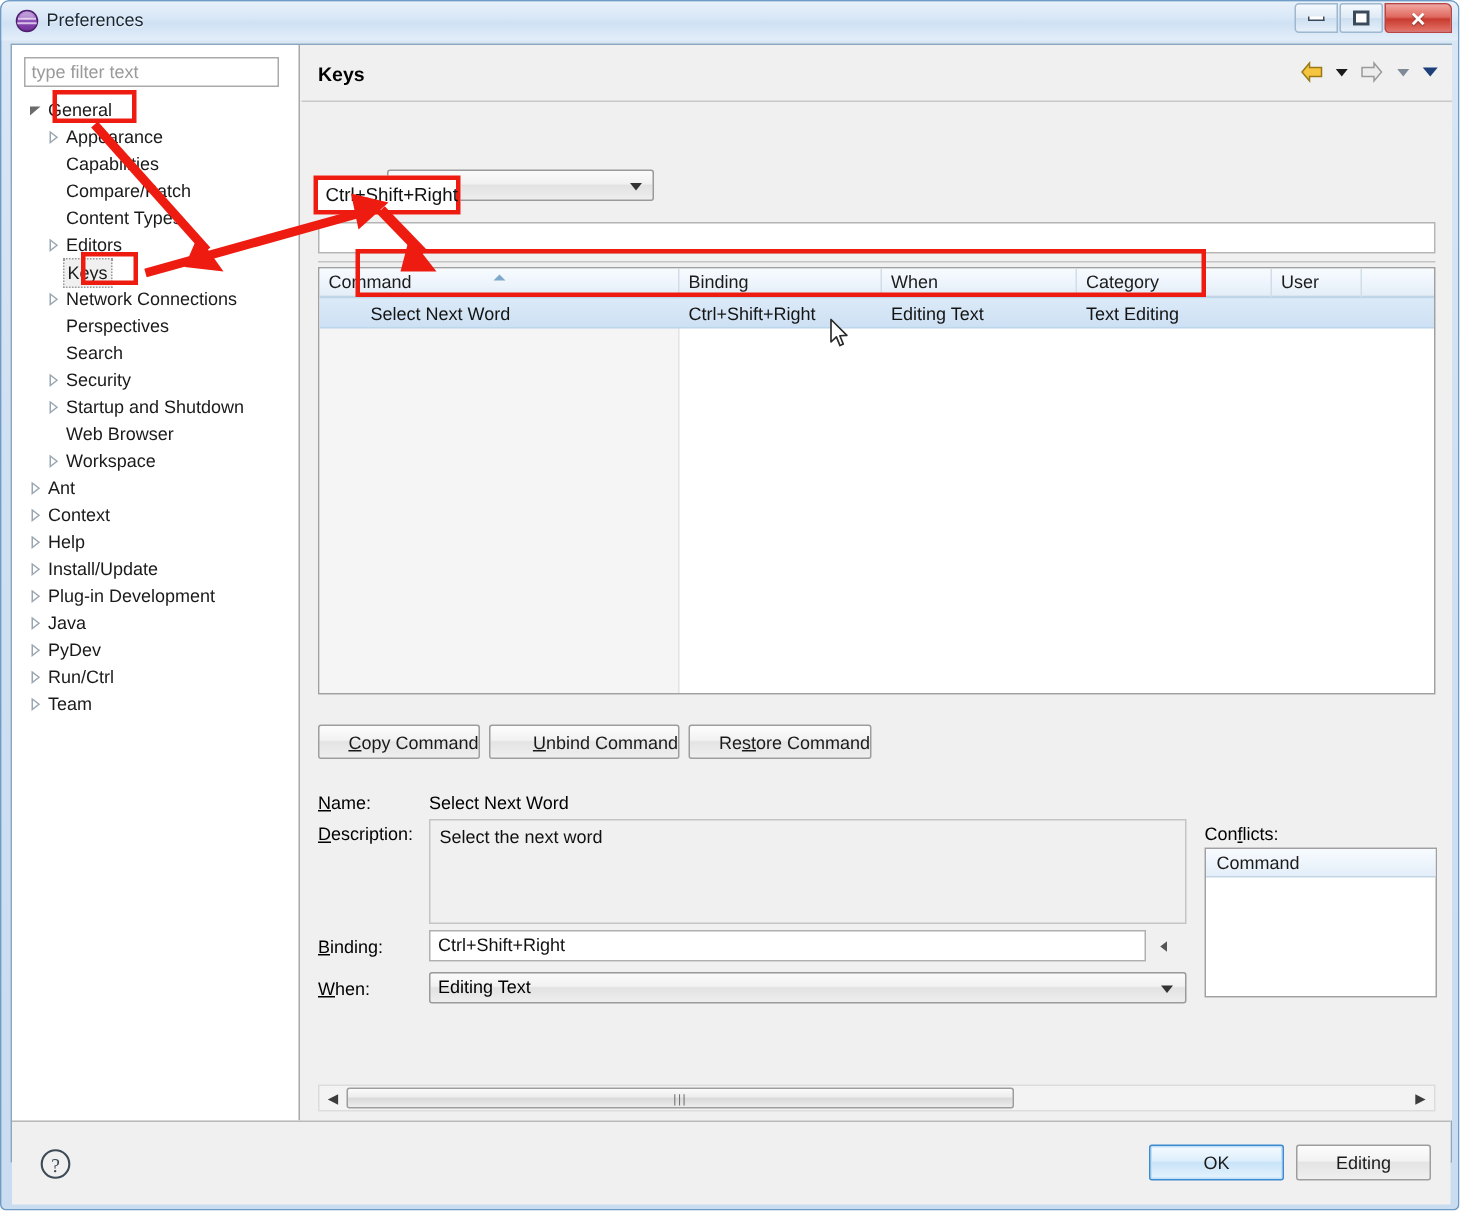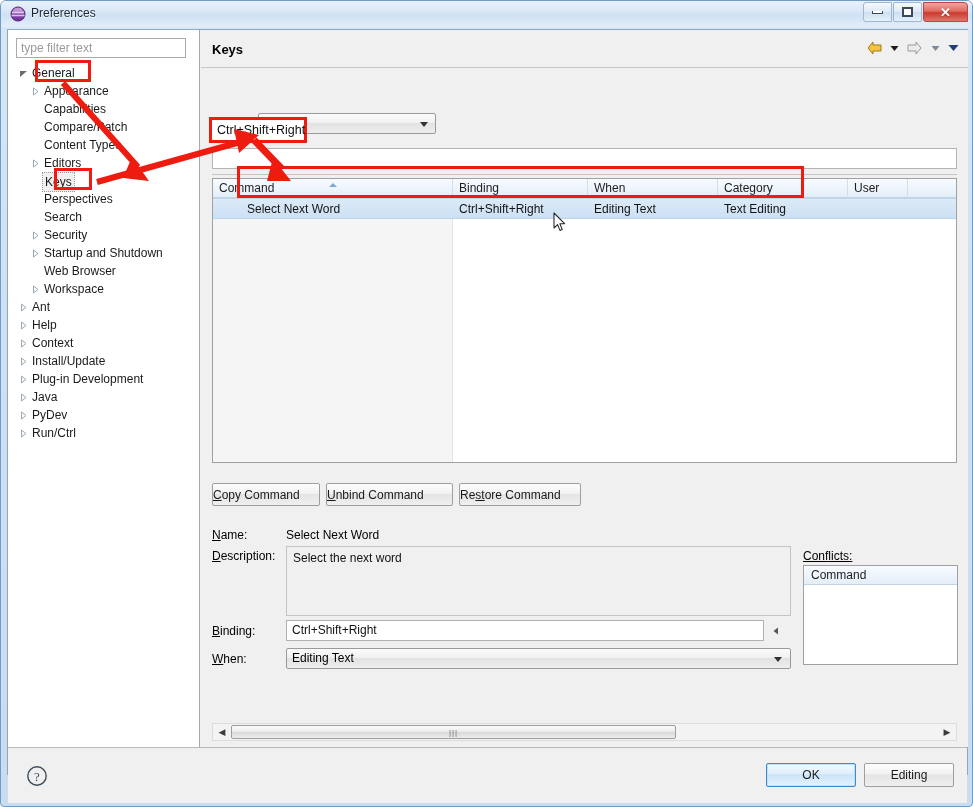--- a/index.html
+++ b/index.html
@@ -169,21 +169,21 @@
 
   
   #cursor { position: absolute; left: 352px; top: 182px; width: 13px; height: 20px; }
 
   
   .cbtn {
     position: absolute; top: 453px; height: 23px;
     border: 1px solid #9e9e9e; border-radius: 2px;
     background: linear-gradient(to bottom,#fdfdfd 0%, #f2f2f2 45%, #e4e4e4 50%, #efefef 100%);
     font-size: 12px; color: #1a1a1a;
-    display: flex; align-items: center; justify-content: flex-start;
+    display: flex; align-items: center; justify-content: flex-end;
   }
   #btn-copy { left: 11px; width: 108px; }
   #btn-unbind { left: 125px; width: 127px; }
   #btn-restore { left: 258px; width: 122px; }
   .mn { text-decoration: underline; }
 
   
   #lbl-name { position: absolute; left: 11px; top: 498px; font-size: 12px; color:#000; }
   #val-name { position: absolute; left: 85px; top: 498px; font-size: 12px; color:#000; }
   #lbl-desc { position: absolute; left: 11px; top: 519px; font-size: 12px; color:#000; }
@@ -209,21 +209,21 @@
     background: linear-gradient(to bottom,#fbfbfb 0%, #f1f1f1 45%, #e2e2e2 50%, #eeeeee 100%);
     font-size: 12px; color: #000; padding-left: 5px; line-height: 19px;
   }
   #when-combo .cb-arrow {
     position: absolute; right: 8px; top: 8px;
     width: 0; height: 0; border-left: 4px solid transparent;
     border-right: 4px solid transparent; border-top: 5px solid #333;
   }
 
   
-  #lbl-conflicts { position: absolute; left: 602px; top: 519px; font-size: 12px; color:#000;text-decoration:underline; }
+  #lbl-conflicts { position: absolute; left: 602px; top: 519px; font-size: 12px; color:#000; }
   #conflicts-box {
     position: absolute; left: 602px; top: 535px; width: 155px; height: 100px;
     border: 1px solid #a0a0a0; background: #ffffff; overflow: hidden;
   }
   #conflicts-head {
     position: absolute; left:0; top:0; width: 155px; height: 19px;
     background: linear-gradient(to bottom,#f7fbff 0%, #eef5fc 50%, #e3eef8 100%);
     border-bottom: 1px solid #c3d4e4;
     font-size: 12px; color:#1c1c1c; padding-left: 7px; line-height: 19px;
   }
@@ -348,20 +348,28 @@
               <svg width="9" height="9" viewBox="0 0 9 9">
                 <path d="M2.5 1 L7 4.5 L2.5 8 Z" fill="none" stroke="#9aa7b2" stroke-width="1"></path>
               </svg>
             </span>
             <span class="tlabel" style="left: 36px;">Editors</span>
           </div>
           <div class="tnode">
             <span class="tlabel" style="left: 36px; background: rgb(240, 240, 240); border: 1px dotted rgb(154, 154, 154); padding: 0px 2px; margin-left: -2px;">Keys</span>
           </div>
           <div class="tnode">
+            <span class="tarrow" style="left: 22px;">
+              <svg width="9" height="9" viewBox="0 0 9 9">
+                <path d="M2.5 1 L7 4.5 L2.5 8 Z" fill="none" stroke="#9aa7b2" stroke-width="1"></path>
+              </svg>
+            </span>
+            <span class="tlabel" style="left: 36px;">Network Connections</span>
+          </div>
+          <div class="tnode">
             <span class="tlabel" style="left: 36px;">Perspectives</span>
           </div>
           <div class="tnode">
             <span class="tlabel" style="left: 36px;">Search</span>
           </div>
           <div class="tnode">
             <span class="tarrow" style="left: 22px;">
               <svg width="9" height="9" viewBox="0 0 9 9">
                 <path d="M2.5 1 L7 4.5 L2.5 8 Z" fill="none" stroke="#9aa7b2" stroke-width="1"></path>
               </svg>
@@ -394,36 +402,36 @@
               </svg>
             </span>
             <span class="tlabel" style="left: 24px; text-align: right;">Ant</span>
           </div>
           <div class="tnode">
             <span class="tarrow" style="left: 10px;">
               <svg width="9" height="9" viewBox="0 0 9 9">
                 <path d="M2.5 1 L7 4.5 L2.5 8 Z" fill="none" stroke="#9aa7b2" stroke-width="1"></path>
               </svg>
             </span>
+            <span class="tlabel" style="left: 24px;">Context</span>
+          </div>
+          <div class="tnode">
+            <span class="tarrow" style="left: 10px;">
+              <svg width="9" height="9" viewBox="0 0 9 9">
+                <path d="M2.5 1 L7 4.5 L2.5 8 Z" fill="none" stroke="#9aa7b2" stroke-width="1"></path>
+              </svg>
+            </span>
             <span class="tlabel" style="left: 24px;">Help</span>
           </div>
           <div class="tnode">
             <span class="tarrow" style="left: 10px;">
               <svg width="9" height="9" viewBox="0 0 9 9">
                 <path d="M2.5 1 L7 4.5 L2.5 8 Z" fill="none" stroke="#9aa7b2" stroke-width="1"></path>
               </svg>
             </span>
-            <span class="tlabel" style="left: 24px;">Context</span>
-          </div>
-          <div class="tnode">
-            <span class="tarrow" style="left: 10px;">
-              <svg width="9" height="9" viewBox="0 0 9 9">
-                <path d="M2.5 1 L7 4.5 L2.5 8 Z" fill="none" stroke="#9aa7b2" stroke-width="1"></path>
-              </svg>
-            </span>
             <span class="tlabel" style="left: 24px;">Install/Update</span>
           </div>
           <div class="tnode">
             <span class="tarrow" style="left: 10px;">
               <svg width="9" height="9" viewBox="0 0 9 9">
                 <path d="M2.5 1 L7 4.5 L2.5 8 Z" fill="none" stroke="#9aa7b2" stroke-width="1"></path>
               </svg>
             </span>
             <span class="tlabel" style="left: 24px;">Plug-in Development</span>
           </div>
@@ -443,20 +451,28 @@
             </span>
             <span class="tlabel" style="left: 24px;">PyDev</span>
           </div>
           <div class="tnode">
             <span class="tarrow" style="left: 10px;">
               <svg width="9" height="9" viewBox="0 0 9 9">
                 <path d="M2.5 1 L7 4.5 L2.5 8 Z" fill="none" stroke="#9aa7b2" stroke-width="1"></path>
               </svg>
             </span>
             <span class="tlabel" style="left: 24px;">Run/Ctrl</span>
+          </div>
+          <div class="tnode">
+            <span class="tarrow" style="left: 10px;">
+              <svg width="9" height="9" viewBox="0 0 9 9">
+                <path d="M2.5 1 L7 4.5 L2.5 8 Z" fill="none" stroke="#9aa7b2" stroke-width="1"></path>
+              </svg>
+            </span>
+            <span class="tlabel" style="left: 24px;">Team</span>
           </div>
         </div>
     </div>
 
     <div id="right-pane">
 
       <div id="page-title">Keys</div>
       <div id="page-title-rule"></div>
 
       <div id="nav-icons">

